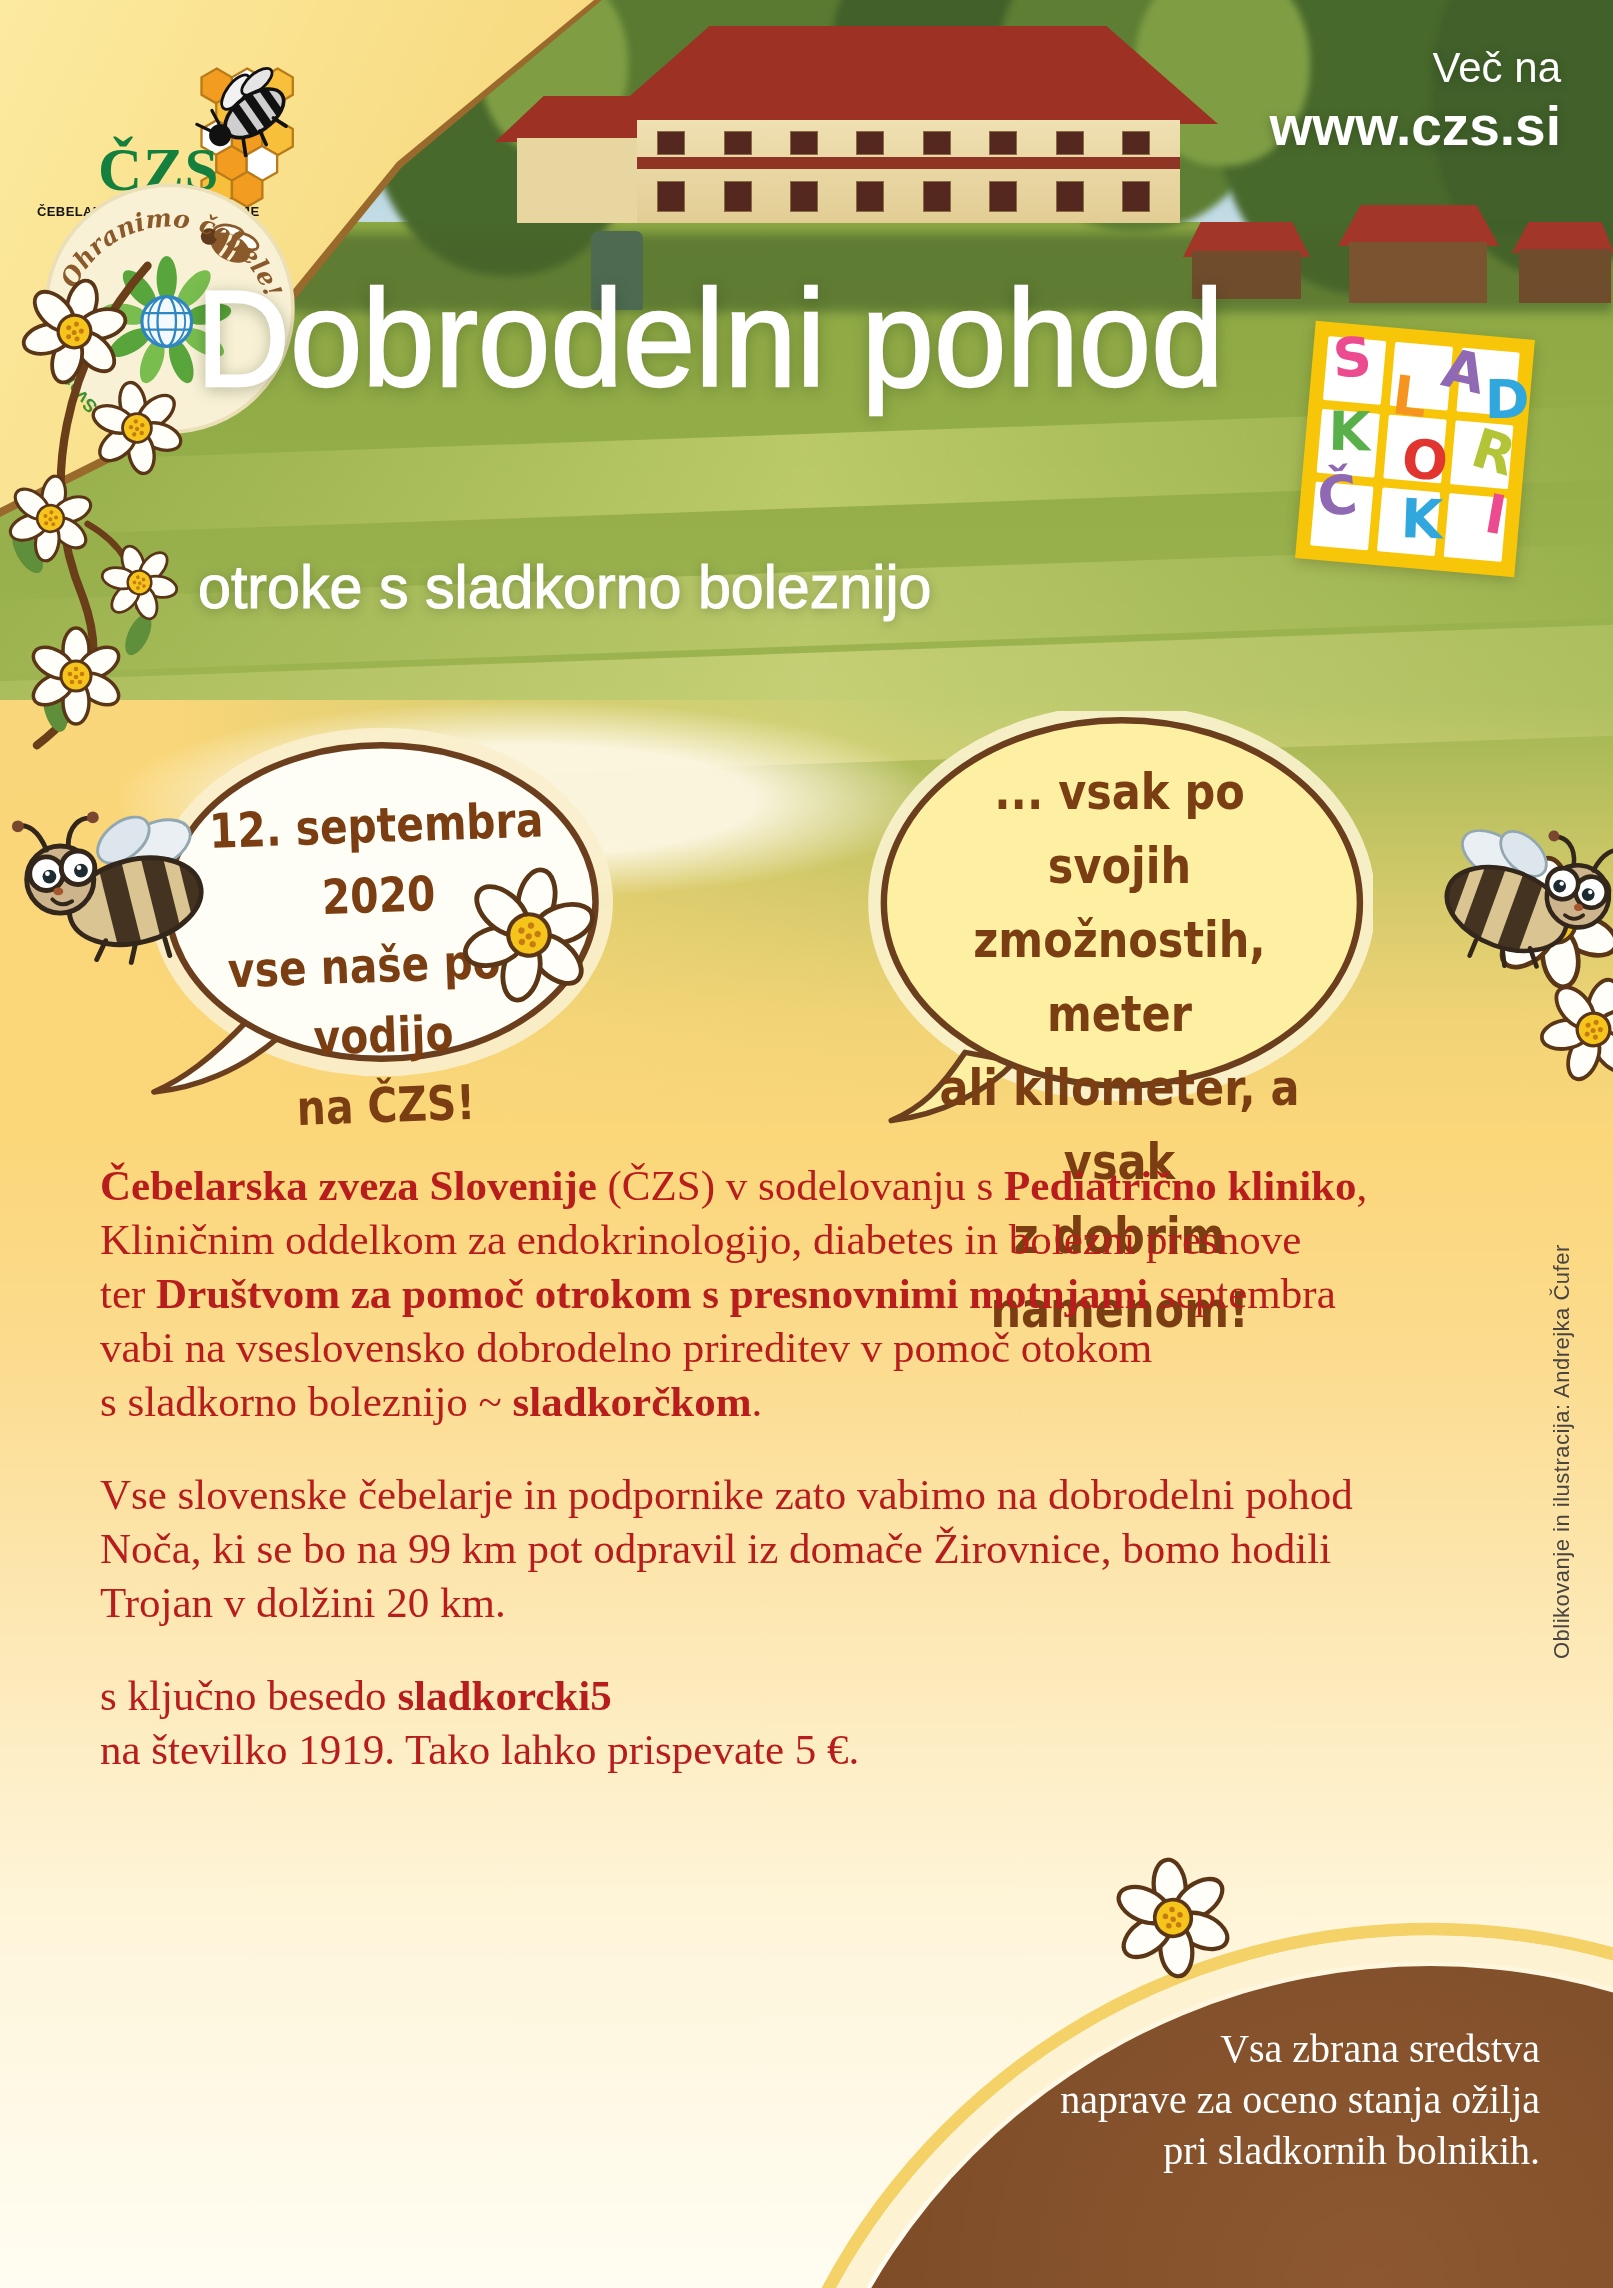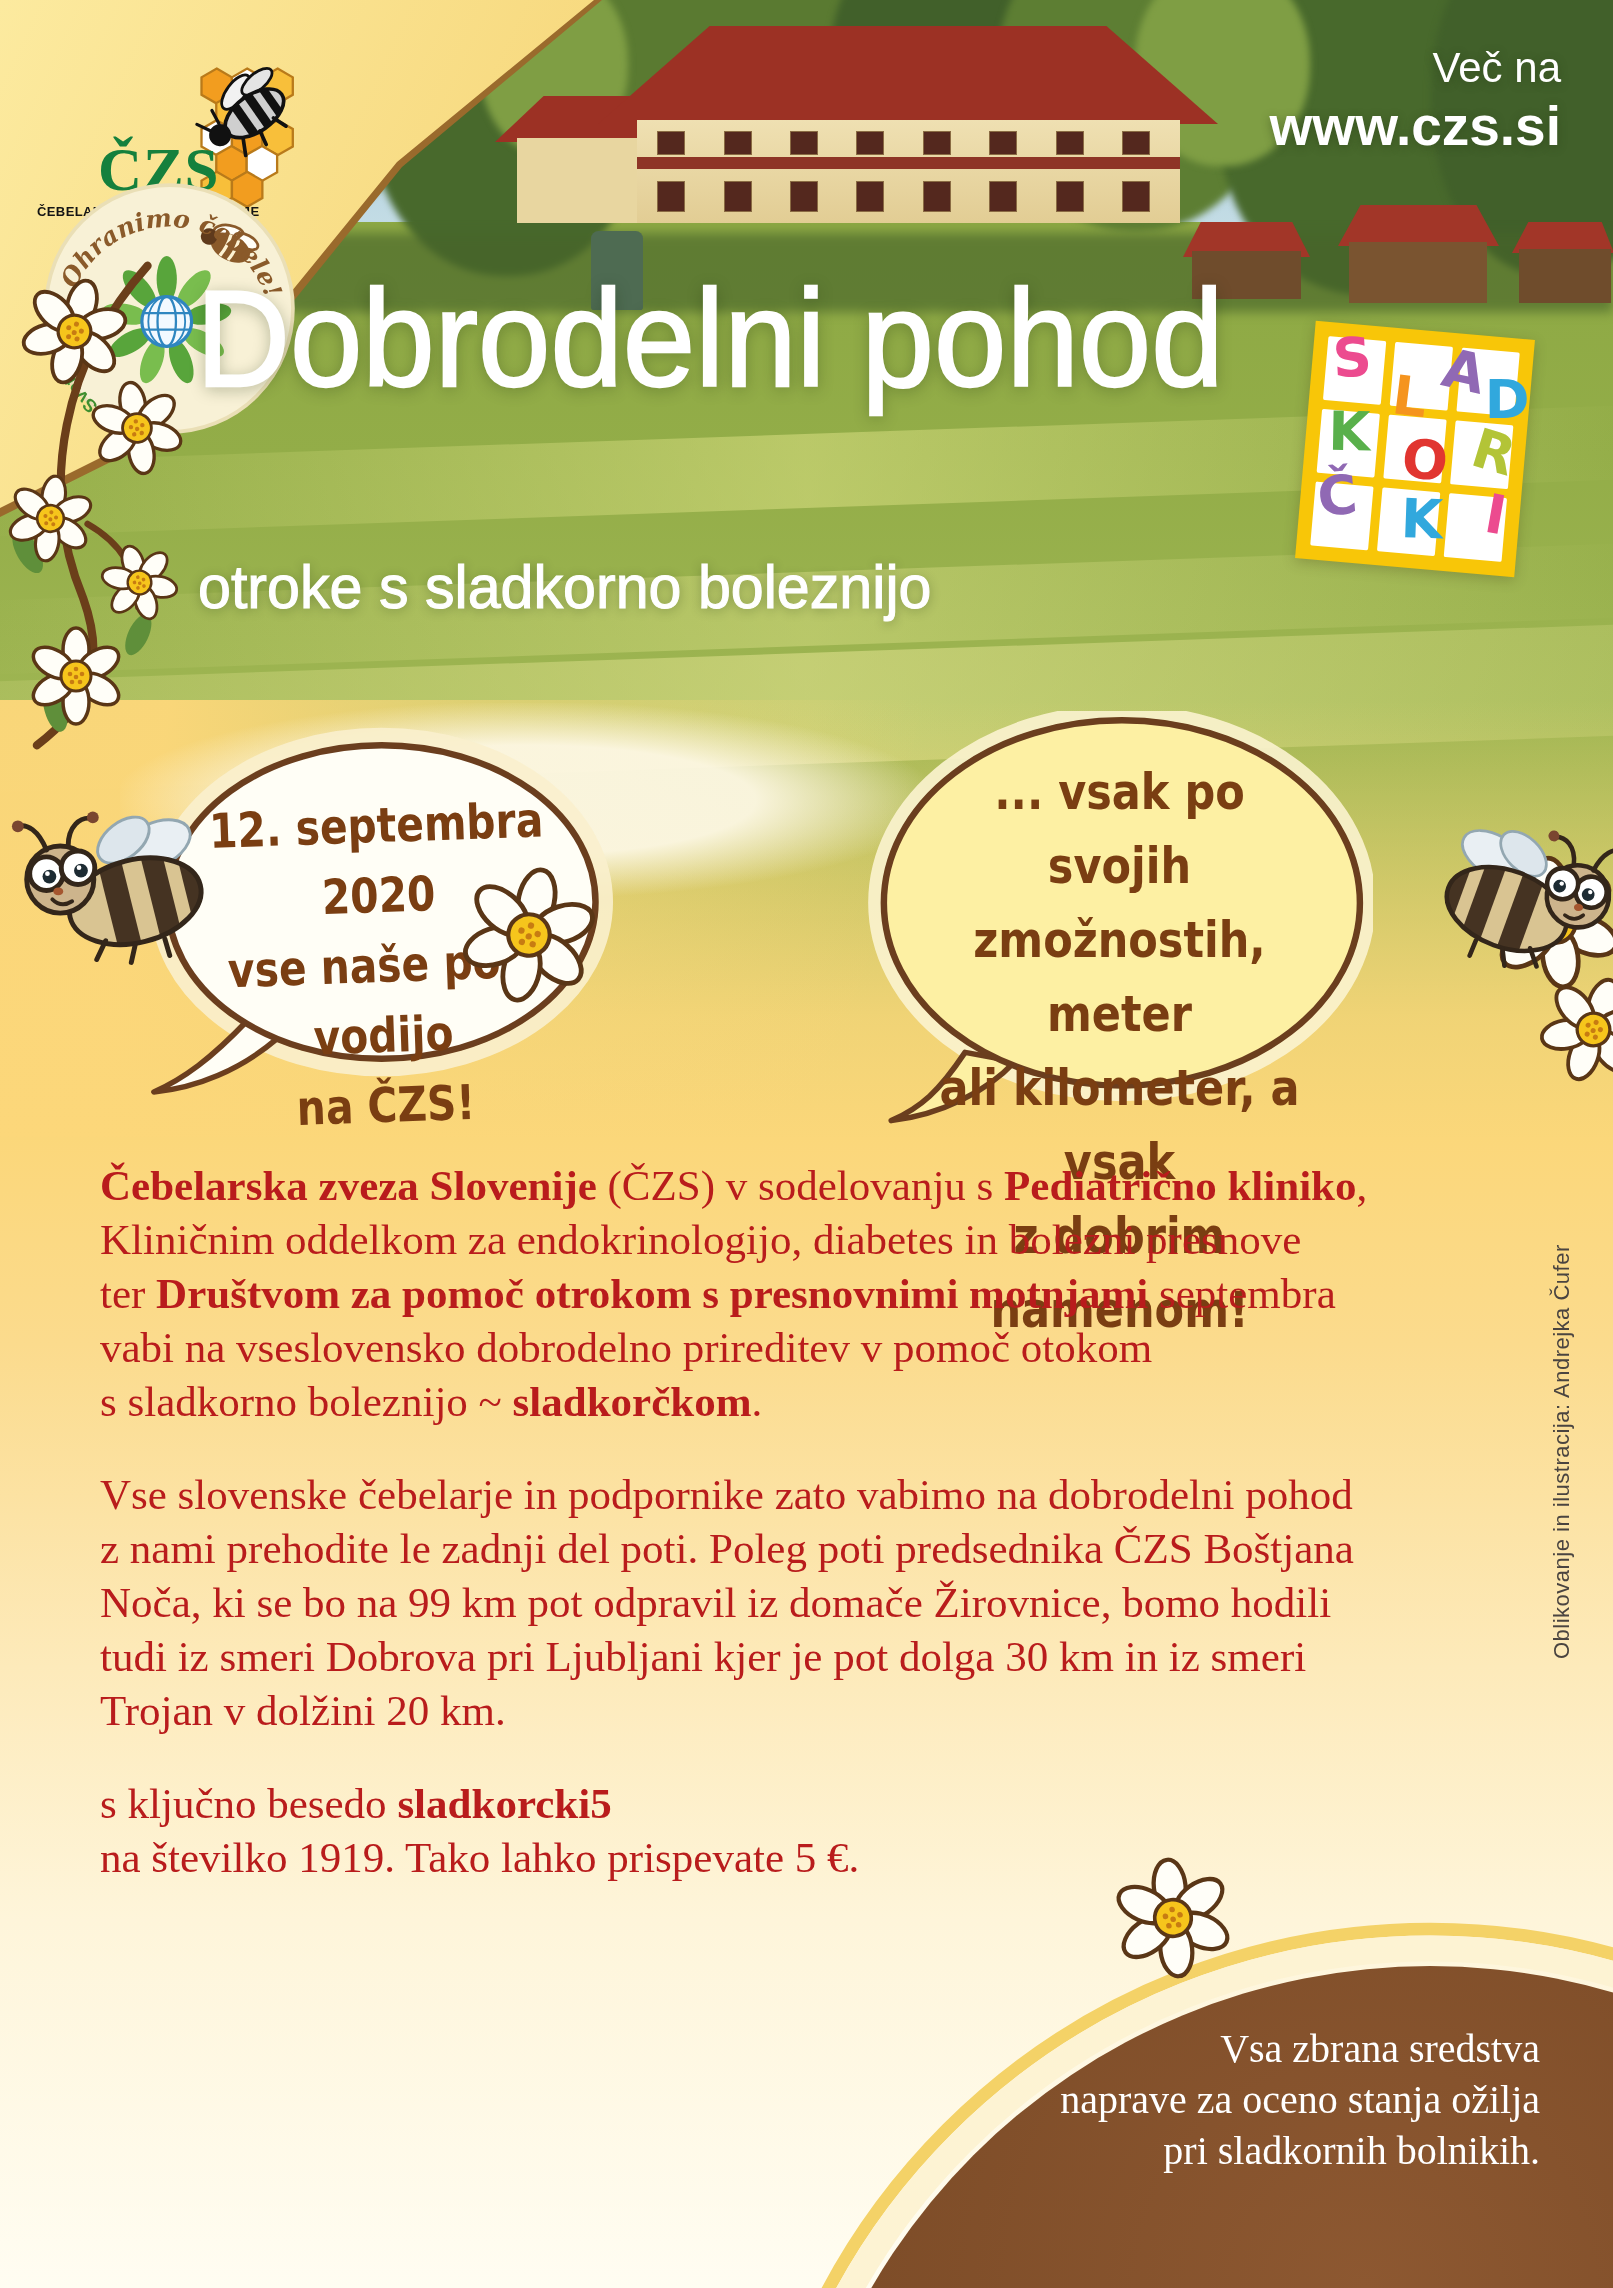--- a/index.html
+++ b/index.html
@@ -412,23 +412,21 @@
   <div class="body-text">
       <div class="para">
         <div class="line"><span class="b">Čebelarska zveza Slovenije</span><span> (ČZS) v sodelovanju s </span><span class="b">Pediatrično kliniko</span><span>,</span></div>
         <div class="line"><span>Kliničnim oddelkom za endokrinologijo, diabetes in bolezni presnove</span></div>
         <div class="line"><span>ter </span><span class="b">Društvom za pomoč otrokom s presnovnimi motnjami</span><span> septembra</span></div>
         <div class="line"><span>vabi na vseslovensko dobrodelno prireditev v pomoč otokom</span></div>
         <div class="line"><span>s sladkorno boleznijo ~ </span><span class="b">sladkorčkom</span><span>.</span></div>
       </div>
       <div class="para">
         <div class="line"><span>Vse slovenske čebelarje in podpornike zato vabimo na dobrodelni pohod</span></div>
-        <div class="line"><span>z nami prehodite le zadnji del poti. Poleg poti predsednika ČZS Boštjana</span></div>
         <div class="line"><span>Noča, ki se bo na 99 km pot odpravil iz domače Žirovnice, bomo hodili</span></div>
-        <div class="line"><span>tudi iz smeri Dobrova pri Ljubljani kjer je pot dolga 30 km in iz smeri</span></div>
         <div class="line"><span>Trojan v dolžini 20 km.</span></div>
       </div>
       <div class="para">
         <div class="line"><span>s ključno besedo </span><span class="b">sladkorcki5</span></div>
         <div class="line"><span>na številko 1919. Tako lahko prispevate 5 €.</span></div>
       </div>
     </div>
 
   <div class="credit">Oblikovanje in ilustracija: Andrejka Čufer</div>
 

